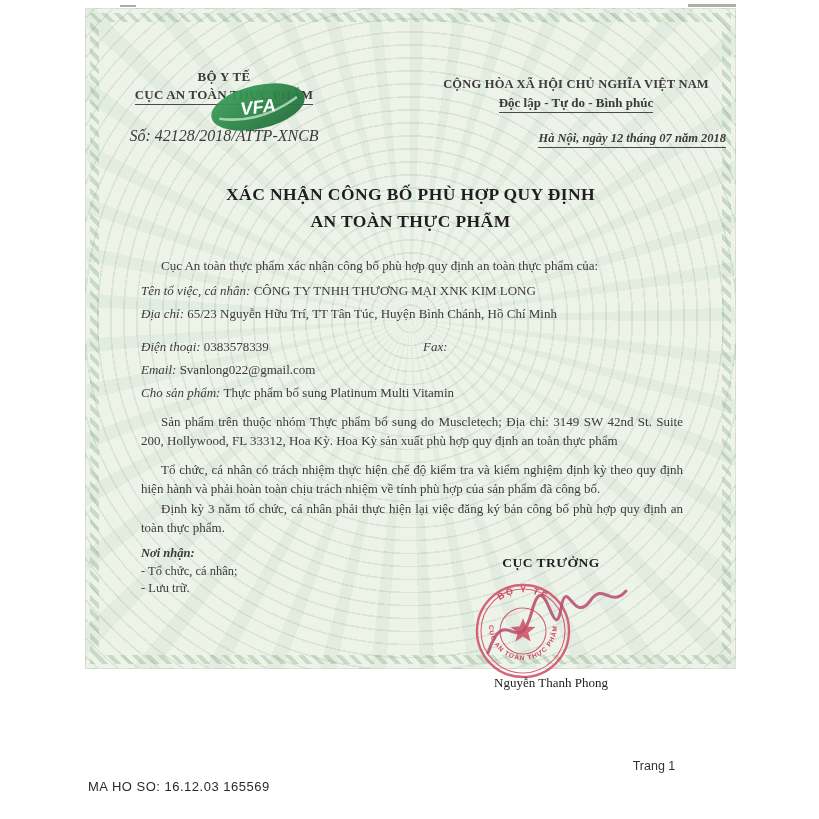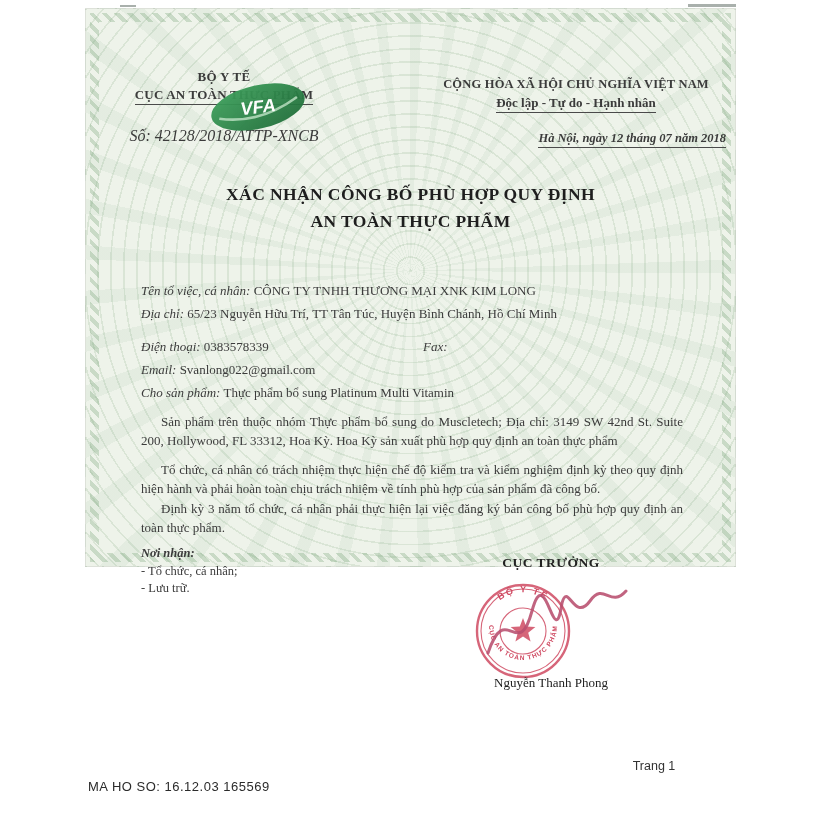--- a/index.html
+++ b/index.html
@@ -2,21 +2,21 @@
 <html><head>
 <meta charset="utf-8">
 <style>
   html,body{margin:0;padding:0;}
   body{
     width:819px;height:819px;background:#ffffff;position:relative;overflow:hidden;
     font-family:"Liberation Serif","DejaVu Serif",serif;color:#3b3b3b;
   }
   .scan-mark{position:absolute;background:#a9b0ac;}
   .page{
-    position:absolute;left:85px;top:8px;width:651px;height:559px;
+    position:absolute;left:85px;top:8px;width:651px;height:661px;
     background-color:#eef3ea;
     background-image:
       repeating-radial-gradient(circle at 50% 47%, rgba(110,155,110,0.16) 0px, rgba(110,155,110,0.16) 1.6px, transparent 1.6px, transparent 13px),
       repeating-conic-gradient(from 0deg at 50% 47%, rgba(110,155,110,0.08) 0deg 2.5deg, transparent 2.5deg 8deg);
     border:1px solid rgba(0,0,0,0.07);
     box-sizing:border-box;
   }
   .pattern-frame{
     position:absolute;inset:4px;pointer-events:none;
     border:9px solid transparent;
@@ -84,29 +84,30 @@
         <stop offset="1" stop-color="#1f6b38"></stop>
       </linearGradient>
     </defs>
     <ellipse cx="60" cy="30" rx="55" ry="25" fill="url(#lg)" transform="rotate(-6 60 30)"></ellipse>
     <path d="M 14,38 Q 60,50 106,24" stroke="#bfe3c6" stroke-width="3" fill="none" opacity=".8"></path>
     <text x="60" y="37" text-anchor="middle" font-size="21" class="logo-text">VFA</text>
   </svg>
 
   <div class="hdr-right">
     <div class="country">CỘNG HÒA XÃ HỘI CHỦ NGHĨA VIỆT NAM</div>
-    <div class="motto"><span class="u">Độc lập - Tự do - Hạnh nhân</span></div>
+    <div class="motto"><span class="u">Độc lập - Tự do - Bình phúc</span></div>
     <div class="dateline"><span class="u" style="border-bottom-width:1px;">Hà Nội, ngày 12 tháng 07 năm 2018</span></div>
   </div>
 
   <div class="doc-title">
     <div>XÁC NHẬN CÔNG BỐ PHÙ HỢP QUY ĐỊNH</div>
     <div>AN TOÀN THỰC PHẨM</div>
   </div>
 
+  <div class="body-text indent" style="top:248px;">Cục An toàn thực phẩm xác nhận công bố phù hợp quy định an toàn thực phẩm của:</div>
 
   <div class="body-text" style="top:273px;">
     <span class="lbl">Tên tổ việc, cá nhân:</span>
     <span>CÔNG TY TNHH THƯƠNG MẠI XNK KIM LONG</span>
   </div>
 
   <div class="body-text" style="top:296px;">
     <span class="lbl">Địa chỉ:</span>
     <span>65/23 Nguyễn Hữu Trí, TT Tân Túc, Huyện Bình Chánh, Hồ Chí Minh</span>
   </div>

